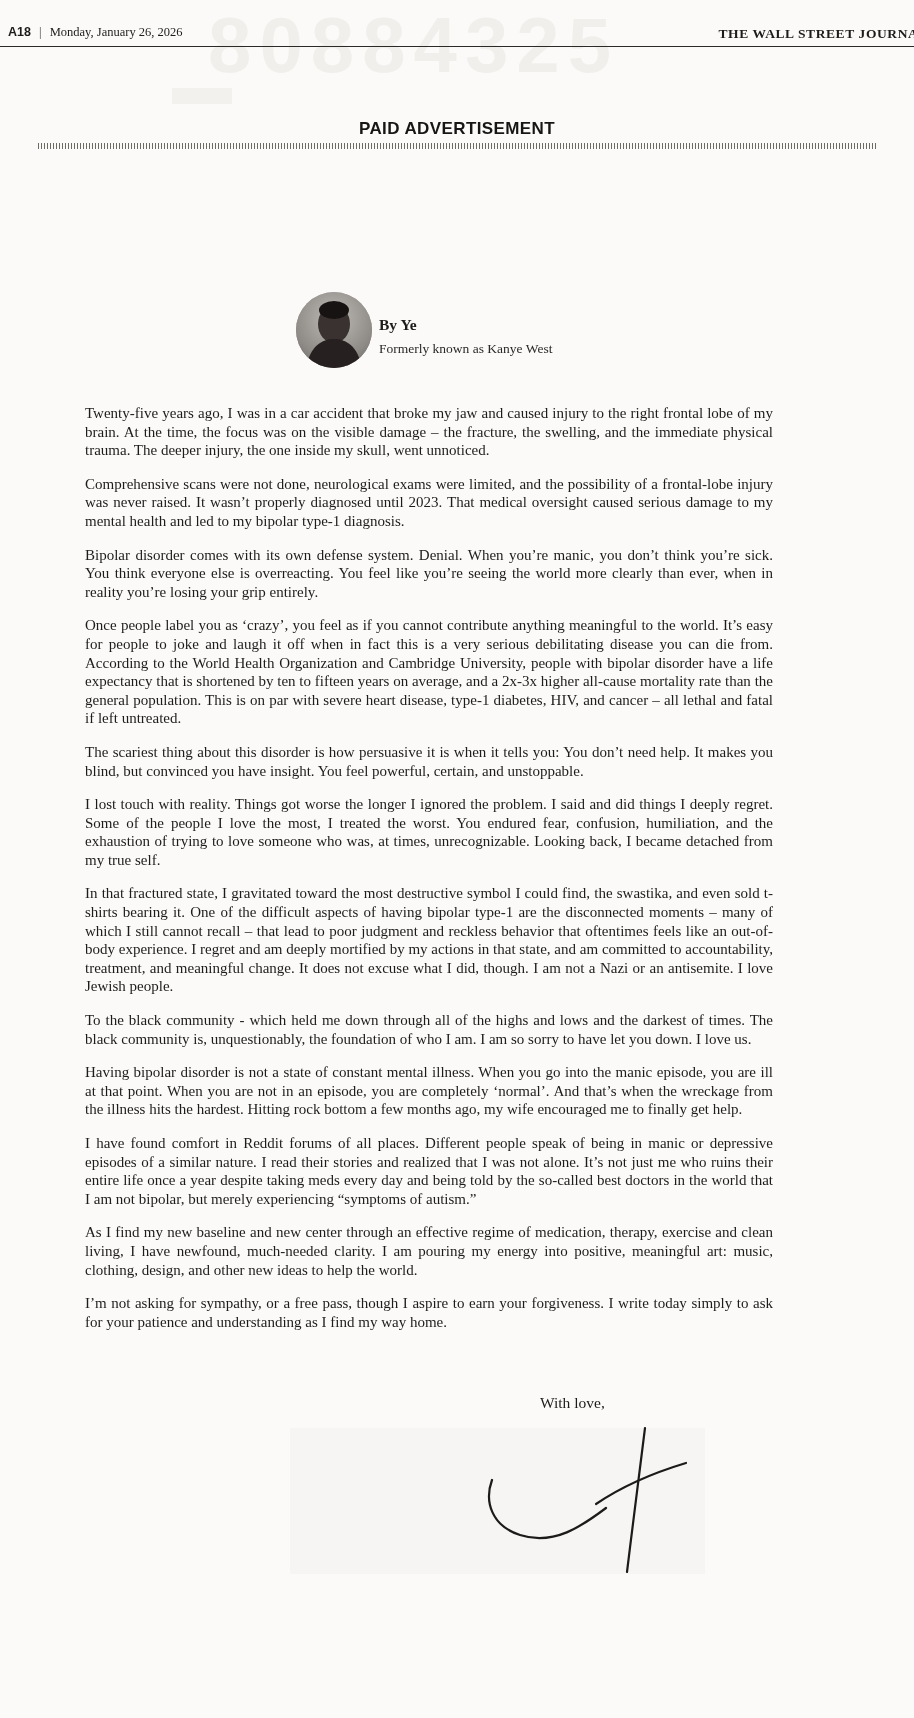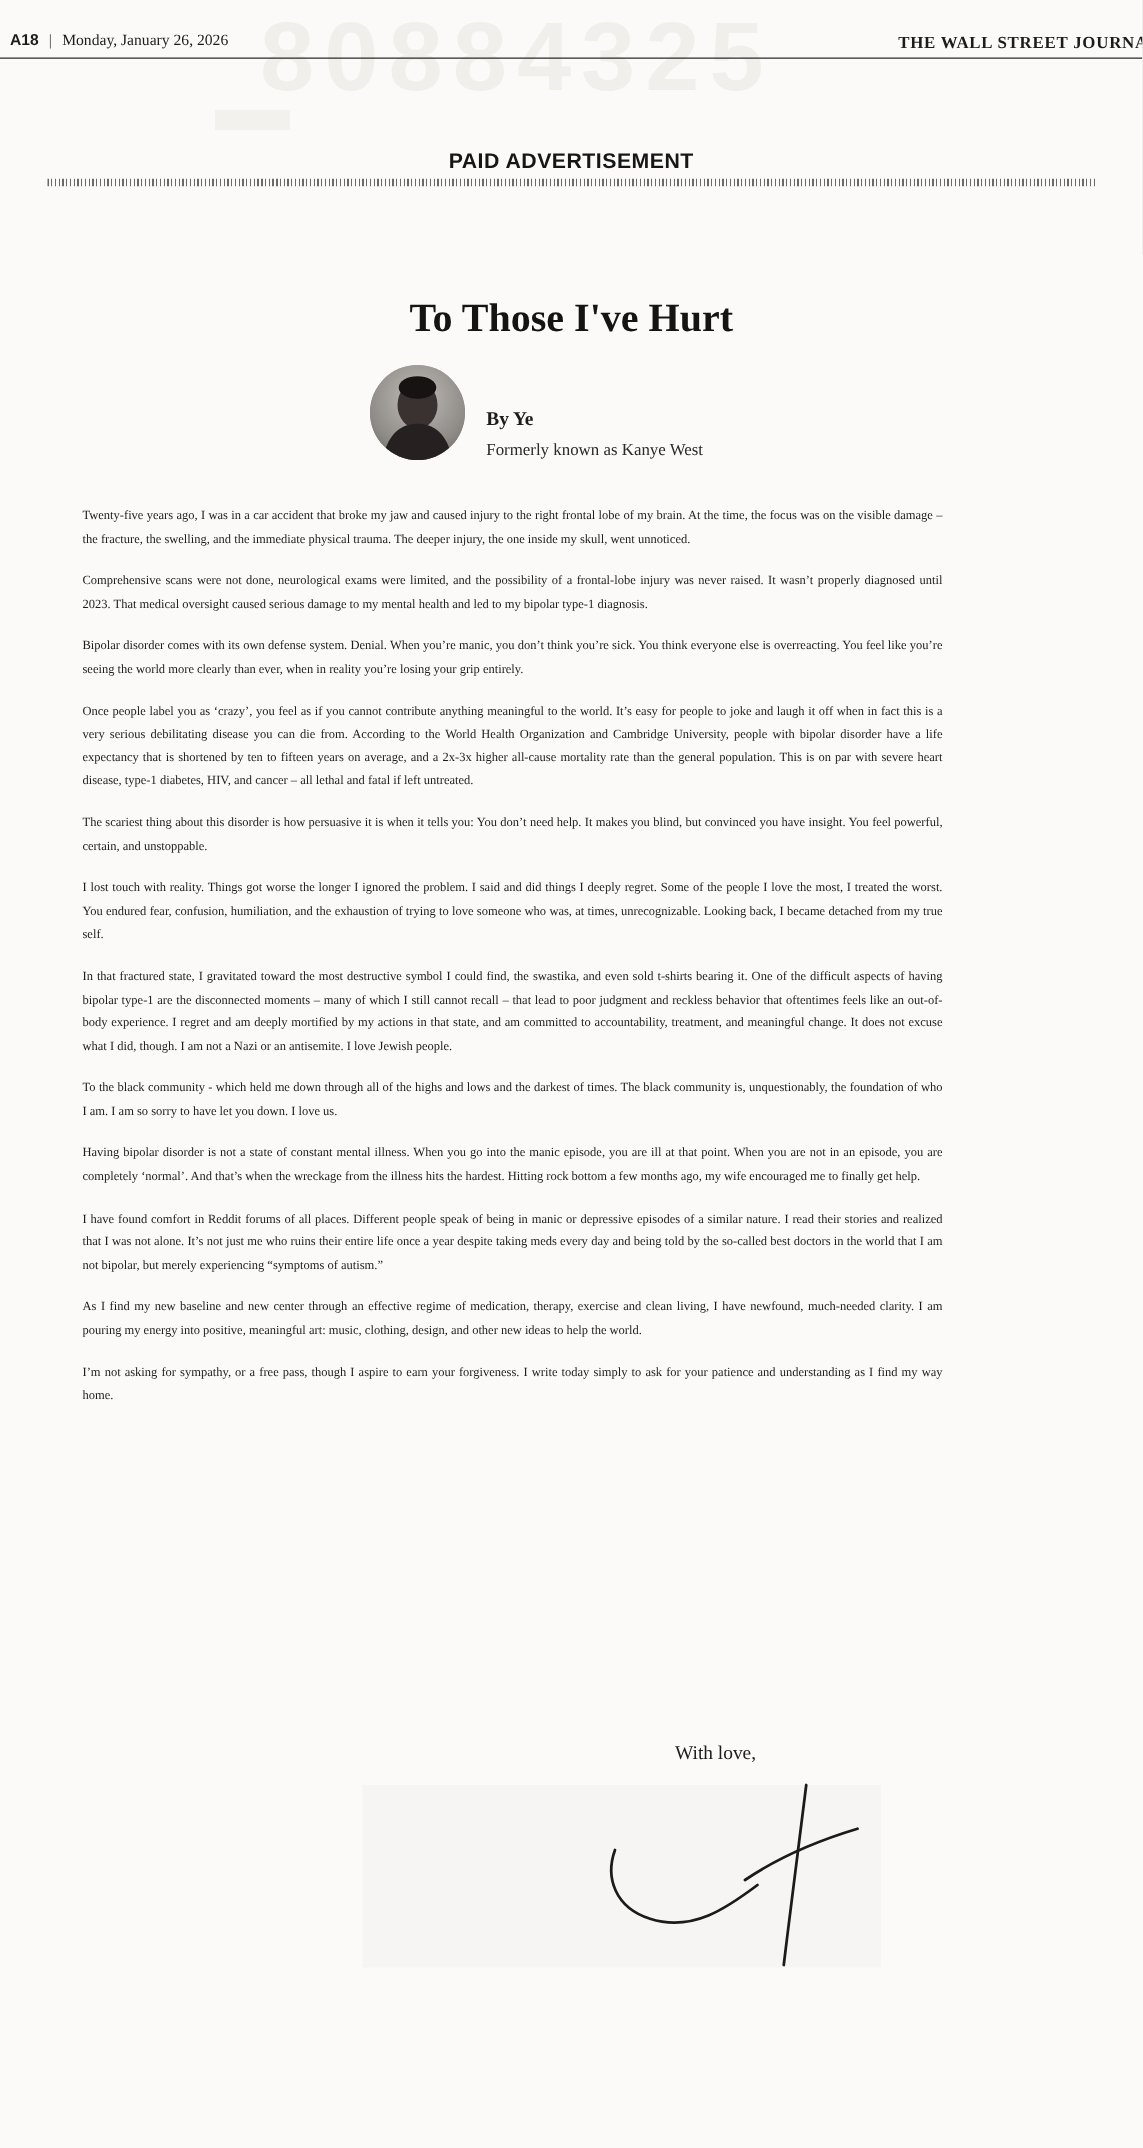--- a/index.html
+++ b/index.html
@@ -63,36 +63,36 @@
   .headline {
     position:absolute; top:236px; left:0; width:100%;
     text-align:center;
     font-weight:bold; font-size:32px;
     color:#151413;
   }
 
   
   .byline-group {
     position:absolute; top:292px; left:296px;
-    display:flex; align-items:flex-end; gap:17px;
+    display:flex; align-items:center; gap:7px;
   }
   .photo {
     width:76px; height:76px; border-radius:50%;
     overflow:hidden; flex:0 0 auto;
     background:linear-gradient(180deg,#b9b6b2 0%, #8f8c88 55%, #6f6c69 100%);
   }
   .photo svg { display:block; }
   .byline-text { padding-top:13px; }
   .byline-name { font-weight:bold; font-size:15.5px; }
   .byline-sub { font-size:13.5px; margin-top:7px; color:#2a2928; }
 
   
   .body-col {
-    position:absolute; top:404px; left:66px; width:688px;
-    font-size:10px; line-height:18.6px;
+    position:absolute; top:404px; left:85px; width:688px;
+    font-size:15px; line-height:18.6px;
     text-align:justify;
   }
   .body-col p { margin:0 0 15px 0; }
 
   
   .closing {
     position:absolute; top:1394px; left:540px;
     font-size:15.5px;
   }
   .sig-shade {
@@ -116,21 +116,20 @@
     <span class="pgnum">A18</span>
     <span class="sep">|</span>
     <span>Monday, January 26, 2026</span>
   </div>
   <div class="masthead-right">THE WALL STREET JOURNAL</div>
   <div class="masthead-rule"></div>
 
   <div class="ad-label">PAID ADVERTISEMENT</div>
   <div class="hatch-rule"></div>
 
-  <div class="headline">To Those I've Hurt</div>
 
   <div class="byline-group">
     <div class="photo">
       <svg width="76" height="76" viewBox="0 0 76 76">
         <defs>
           <radialGradient id="bgGrad" cx="50%" cy="35%" r="75%">
             <stop offset="0%" stop-color="#c0bcb7"></stop>
             <stop offset="70%" stop-color="#8e8a86"></stop>
             <stop offset="100%" stop-color="#6d6a67"></stop>
           </radialGradient>

